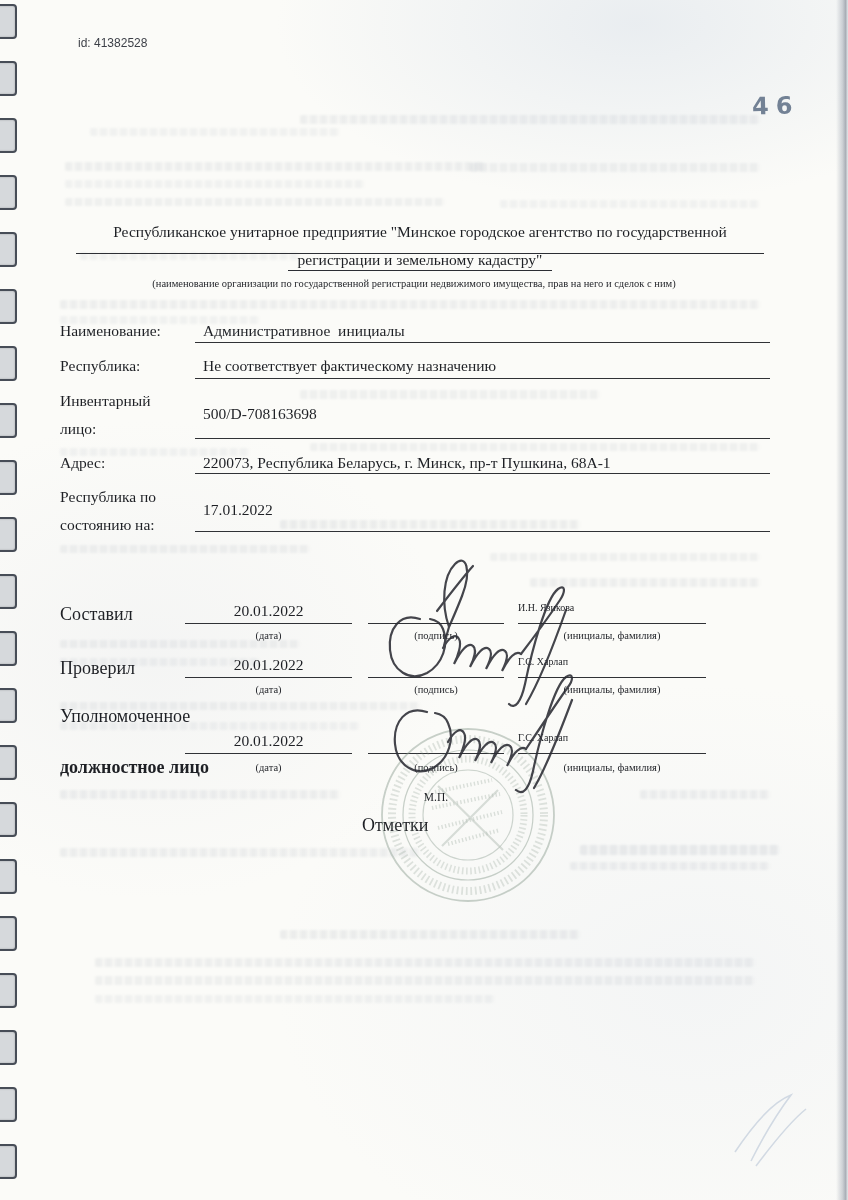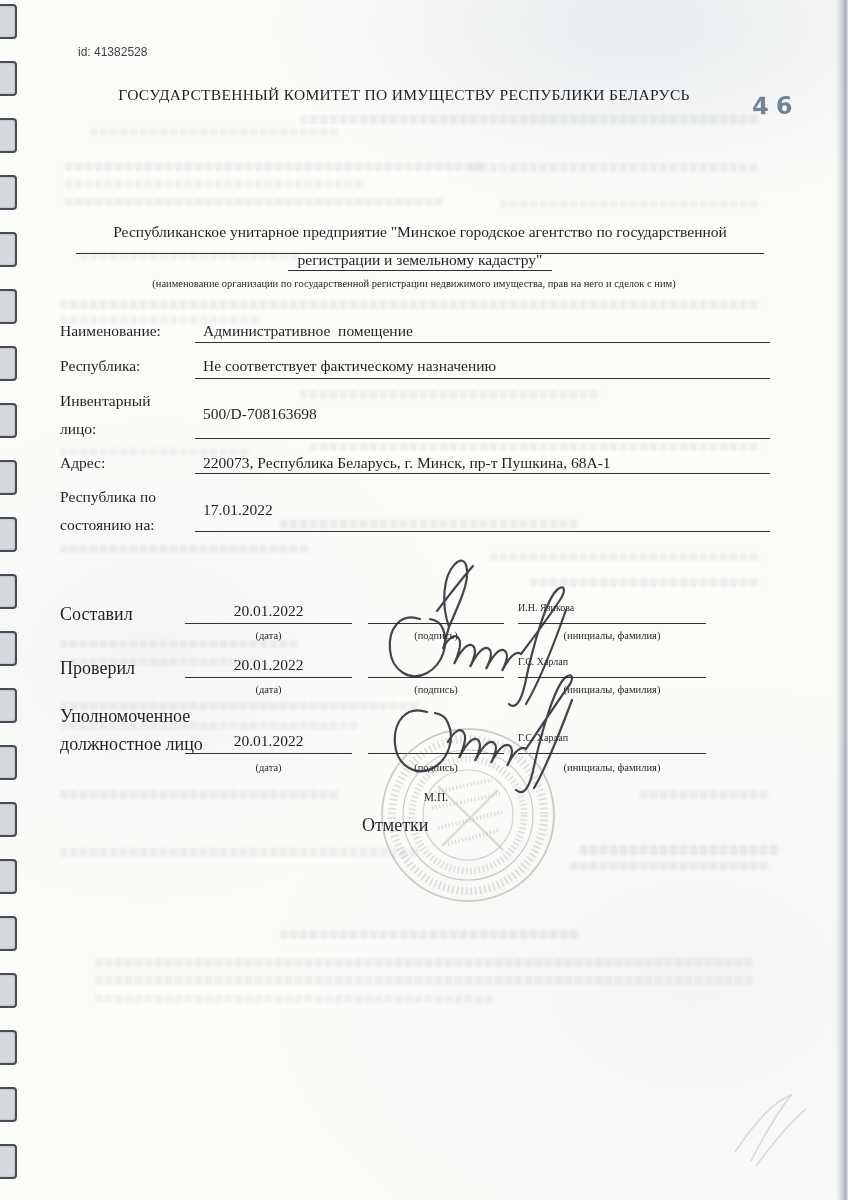--- a/index.html
+++ b/index.html
@@ -26,21 +26,21 @@
   .hole{
     position:absolute;left:-6px;width:19px;height:31px;
     border:2.5px solid #474d57;background:#d6d9dc;border-radius:4px;
     box-shadow:inset 0 0 2px rgba(0,0,0,.25);
   }
   
   .bleed{
     position:absolute;border-radius:2px;filter:blur(1.3px);
     pointer-events:none;
   }
-  .scan-id{font-family:"Liberation Sans", sans-serif;font-size:12px;color:#3c3f47;margin-top:9px;}
+  .scan-id{font-family:"Liberation Sans", sans-serif;font-size:12px;color:#3c3f47;}
   .pageno{
     font-family:"DejaVu Sans", sans-serif;font-weight:bold;font-size:24px;
     color:#5d6e85;letter-spacing:7px;opacity:.85;transform:rotate(-1.5deg);
   }
   .committee{left:50px;right:90px;top:86px;text-align:center;font-size:15.5px;letter-spacing:.3px;}
   .doc-title{left:40px;right:100px;top:138px;text-align:center;font-size:18px;font-weight:bold;letter-spacing:.4px;}
   .doc-subtitle{left:40px;right:100px;top:172px;text-align:center;font-size:15.5px;font-weight:bold;}
   .org1{left:76px;right:84px;top:223px;text-align:center;font-size:15.5px;border-bottom:1.4px solid #2c2e34;padding-bottom:12px;}
   .org2{left:76px;right:84px;top:251px;text-align:center;font-size:15.5px;}
   .org2 span{border-bottom:1.4px solid #2c2e34;padding:0 10px 2px;}
@@ -121,28 +121,27 @@
       <div class="bleed" style="left: 570px; top: 862px; width: 200px; height: 8px; background: repeating-linear-gradient(90deg, rgba(122, 134, 152, 0.1) 0px, rgba(122, 134, 152, 0.1) 7px, rgba(122, 134, 152, 0.03) 7px, rgba(122, 134, 152, 0.03) 10px);"></div>
       <div class="bleed" style="left: 280px; top: 930px; width: 300px; height: 9px; background: repeating-linear-gradient(90deg, rgba(122, 134, 152, 0.11) 0px, rgba(122, 134, 152, 0.11) 7px, rgba(122, 134, 152, 0.03) 7px, rgba(122, 134, 152, 0.03) 10px);"></div>
       <div class="bleed" style="left: 95px; top: 958px; width: 660px; height: 9px; background: repeating-linear-gradient(90deg, rgba(122, 134, 152, 0.1) 0px, rgba(122, 134, 152, 0.1) 7px, rgba(122, 134, 152, 0.03) 7px, rgba(122, 134, 152, 0.03) 10px);"></div>
       <div class="bleed" style="left: 95px; top: 976px; width: 660px; height: 9px; background: repeating-linear-gradient(90deg, rgba(122, 134, 152, 0.09) 0px, rgba(122, 134, 152, 0.09) 7px, rgba(122, 134, 152, 0.027) 7px, rgba(122, 134, 152, 0.027) 10px);"></div>
       <div class="bleed" style="left: 95px; top: 995px; width: 400px; height: 8px; background: repeating-linear-gradient(90deg, rgba(122, 134, 152, 0.08) 0px, rgba(122, 134, 152, 0.08) 7px, rgba(122, 134, 152, 0.024) 7px, rgba(122, 134, 152, 0.024) 10px);"></div>
     </div>
 
   <div class="abs scan-id" style="left:78px;top:36px;">id: 41382528</div>
   <div class="abs pageno" style="left:752px;top:92px;">46</div>
 
-  <div class="abs committee">ГОСУДАРСТВЕННЫЙ КОМИТЕТ ПО ИМУЩЕСТВУ РЕСПУБЛИКИ БЕЛАРУСЬ</div>
 
   <div class="abs org1">Республиканское унитарное предприятие "Минское городское агентство по государственной</div>
   <div class="abs org2"><span>регистрации и земельному кадастру"</span></div>
   <div class="abs org-caption">(наименование организации по государственной регистрации недвижимого имущества, прав на него и сделок с ним)</div>
 
   <div class="abs flabel" style="top:322px;">Наименование:</div>
-  <div class="abs fvalue" style="top:322px;">Административное  помещение</div>
+  <div class="abs fvalue" style="top:322px;">Административное  инициалы</div>
   <div class="abs fline" style="top:342px;"></div>
 
   <div class="abs flabel" style="top:357px;">Республика:</div>
   <div class="abs fvalue" style="top:357px;">Не соответствует фактическому назначению</div>
   <div class="abs fline" style="top:378px;"></div>
 
   <div class="abs flabel" style="top:392px;">Инвентарный</div>
   <div class="abs flabel" style="top:420px;">лицо:</div>
   <div class="abs fvalue" style="top:405px;">500/D-708163698</div>
   <div class="abs fline" style="top:438px;"></div>
@@ -170,21 +169,21 @@
   <div class="abs sig-date" style="top:656px;">20.01.2022</div>
   <div class="abs sig-name" style="top:656px;">Г.С. Харлап</div>
   <div class="abs ul-date" style="top:677px;"></div>
   <div class="abs ul-sig" style="top:677px;"></div>
   <div class="abs ul-name" style="top:677px;"></div>
   <div class="abs cap cap-date" style="top:684px;">(дата)</div>
   <div class="abs cap cap-sig" style="top:684px;">(подпись)</div>
   <div class="abs cap cap-name" style="top:684px;">(инициалы, фамилия)</div>
 
   <div class="abs role" style="top:706px;">Уполномоченное</div>
-  <div class="abs role" style="top:734px;">должностное лицо</div>
+  <div class="abs role" style="top:757px;font-weight:bold;">должностное лицо</div>
   <div class="abs sig-date" style="top:732px;">20.01.2022</div>
   <div class="abs sig-name" style="top:732px;">Г.С. Харлап</div>
   <div class="abs ul-date" style="top:753px;"></div>
   <div class="abs ul-sig" style="top:753px;"></div>
   <div class="abs ul-name" style="top:753px;"></div>
   <div class="abs cap cap-date" style="top:762px;">(дата)</div>
   <div class="abs cap cap-sig" style="top:762px;">(подпись)</div>
   <div class="abs cap cap-name" style="top:762px;">(инициалы, фамилия)</div>
   <div class="abs mp" style="top:791px;">М.П.</div>
 

